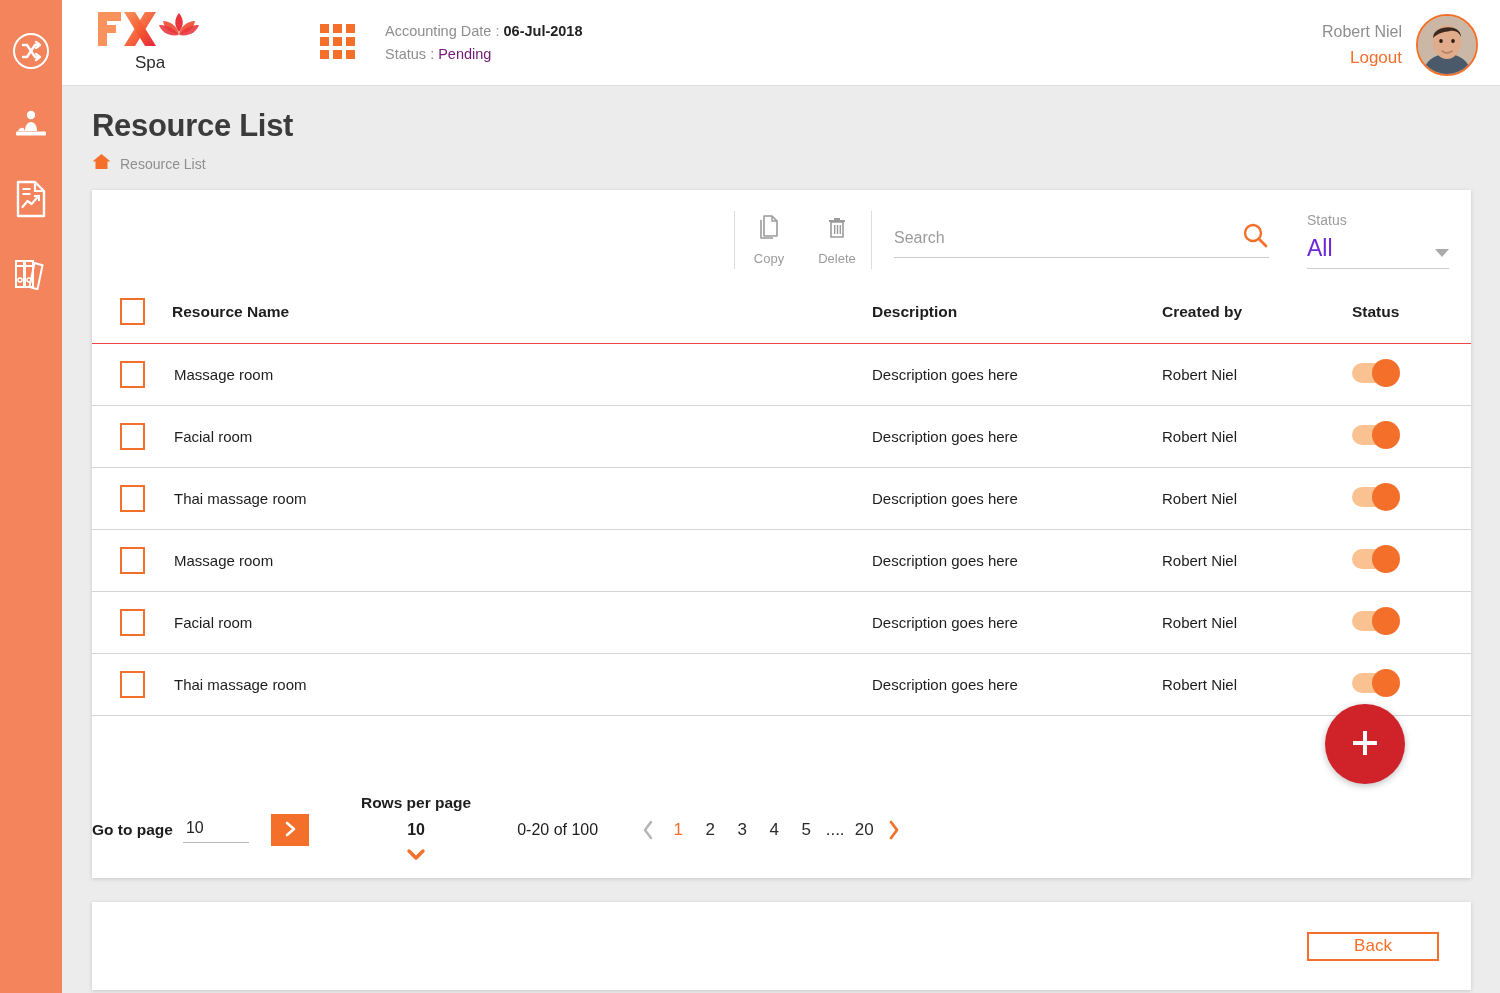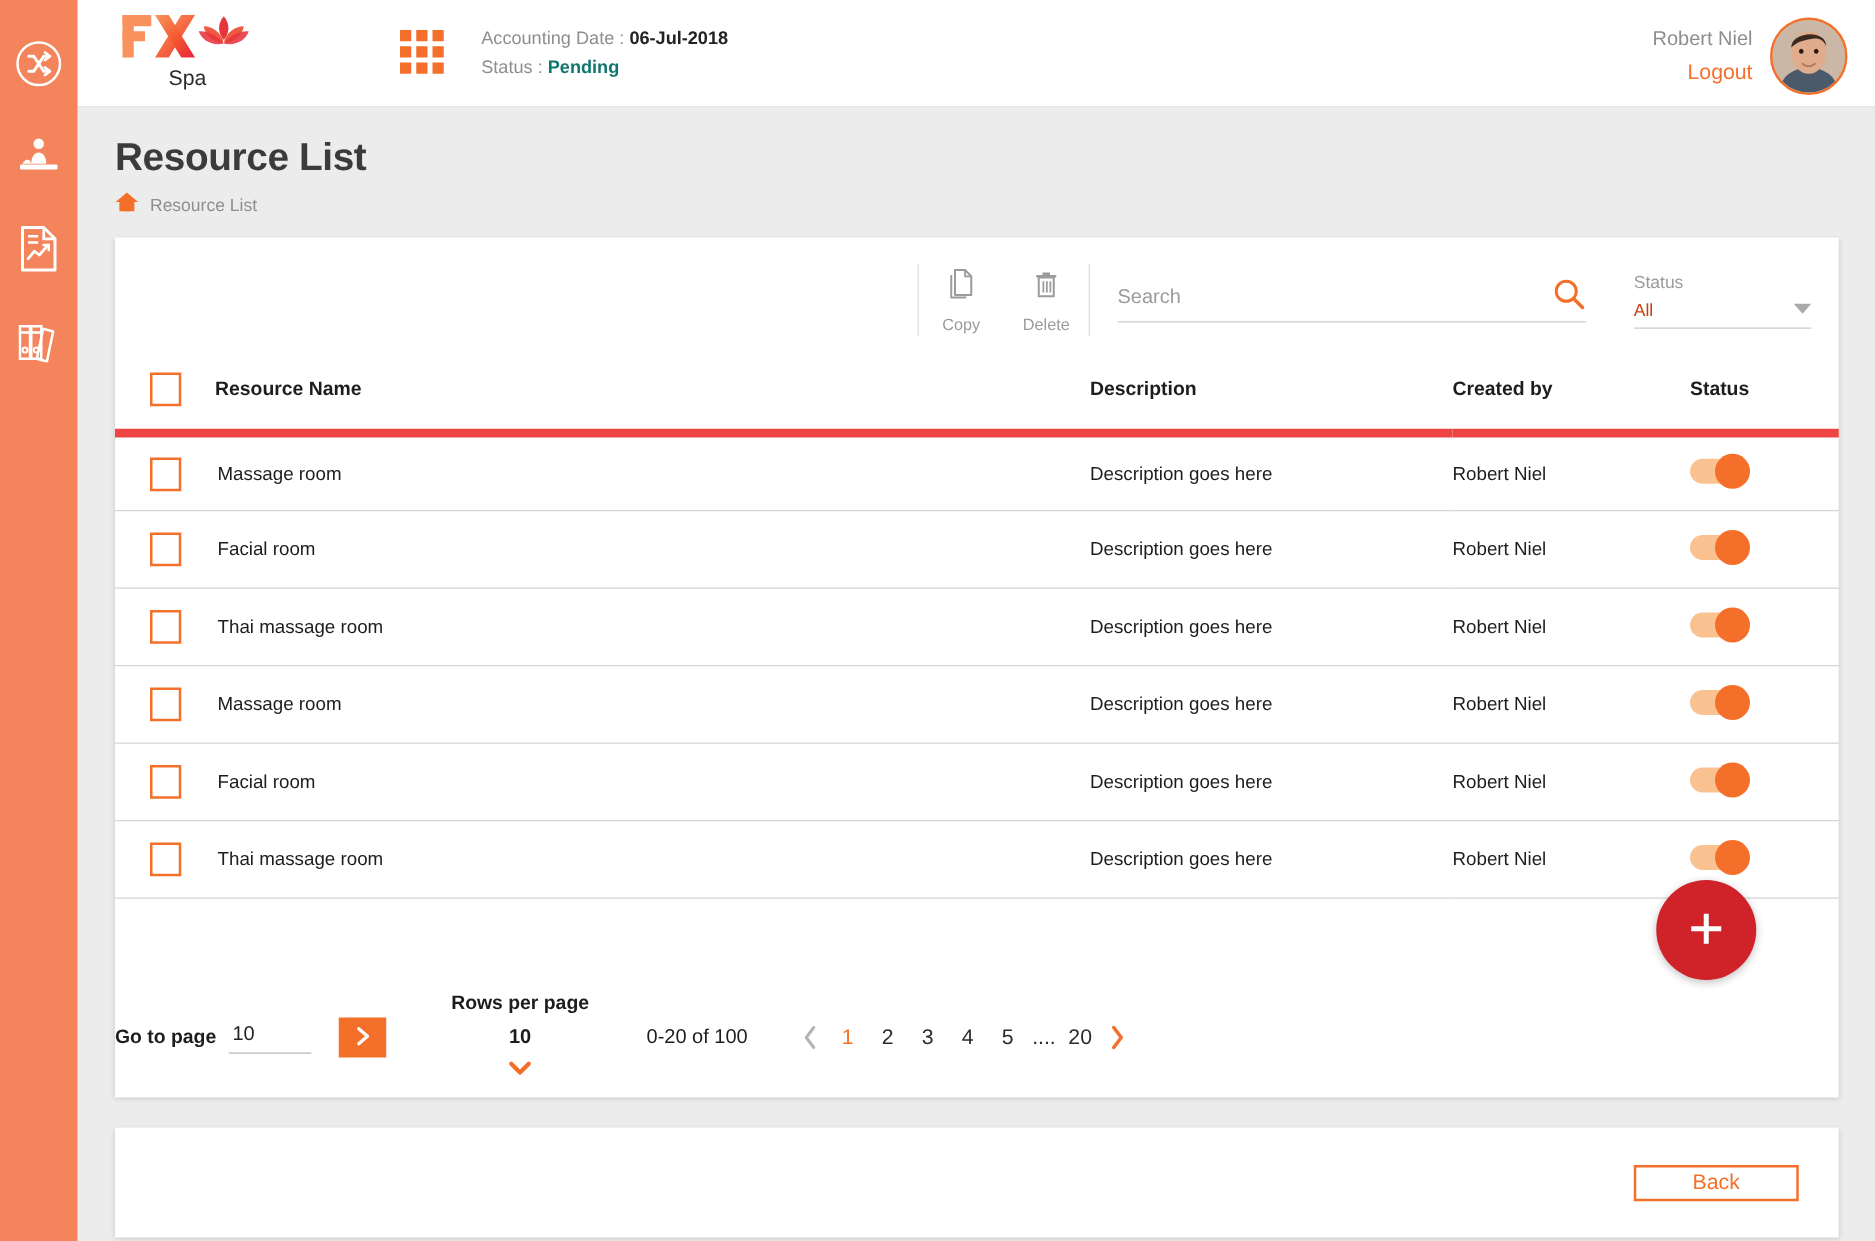--- a/index.html
+++ b/index.html
@@ -53,21 +53,21 @@
   }
   .grid-icon {
     display: grid; grid-template-columns: repeat(3, 9px);
     grid-template-rows: repeat(3, 9px); gap: 4px;
     margin-top: 4px;
   }
   .grid-icon i { display: block; background: #f4702a; width: 9px; height: 9px; }
   .acct-lines { font-size: 14.5px; line-height: 23px; }
   .acct-label { color: #8e8e8e; }
   .acct-value { color: #222222; font-weight: bold; }
-  .acct-status-value { color: #0f766e; font-weight: bold; }
+  .acct-status-value { color: #701a75; font-weight: normal; }
 
   .user-block {
     position: absolute; right: 22px; top: 14px;
     display: flex; align-items: center; gap: 14px;
   }
   .user-text { text-align: right; line-height: 26px; }
   .user-name { font-size: 16px; color: #8e8e8e; }
   .user-logout { font-size: 17px; color: #f4702a; cursor: pointer; }
   .avatar {
     width: 62px; height: 62px; border-radius: 50%;
@@ -122,41 +122,41 @@
     position: absolute; right: 0; bottom: 6px;
     background: none; border: none; cursor: pointer; padding: 0;
   }
 
   .status-filter { width: 142px; }
   .status-filter-label { font-size: 14px; color: #9b9b9b; margin-bottom: 7px; }
   .status-select-row {
     display: flex; align-items: flex-end; justify-content: space-between;
     border-bottom: 1px solid #cccccc; padding-bottom: 6px; cursor: pointer;
   }
-  .status-value { font-size: 14px; color: #c2410c; }
+  .status-value { font-size: 23px; color: #6d28d9; }
   .caret-down {
     width: 0; height: 0;
     border-left: 7px solid transparent; border-right: 7px solid transparent;
     border-top: 8px solid #aaaaaa; margin-bottom: 5px;
   }
 
   
   table.rlist { width: 100%; border-collapse: collapse; table-layout: fixed; }
   table.rlist th, table.rlist td { text-align: left; }
   .col-check { width: 80px; padding-left: 28px; }
   .col-name  { width: 700px; }
   .col-desc  { width: 290px; }
   .col-by    { width: 190px; }
   .col-status{ width: 119px; }
 
   thead th {
     font-size: 15.5px; font-weight: bold; color: #1d1d1d;
     padding: 8px 0 18px 0;
   }
-  thead tr { border-bottom: 7px solid #ef4444; }
+  thead tr { border-bottom: 1px solid #ef4444; }
   tbody tr { border-bottom: 1px solid #d5d5d5; height: 62px; }
   tbody td { font-size: 15px; color: #1d1d1d; }
   .cell-name { padding-left: 2px; }
 
   .chk {
     width: 25px; height: 27px;
     border: 2px solid #f4702a; background: #fff;
     display: inline-block; cursor: pointer; vertical-align: middle;
   }
 

